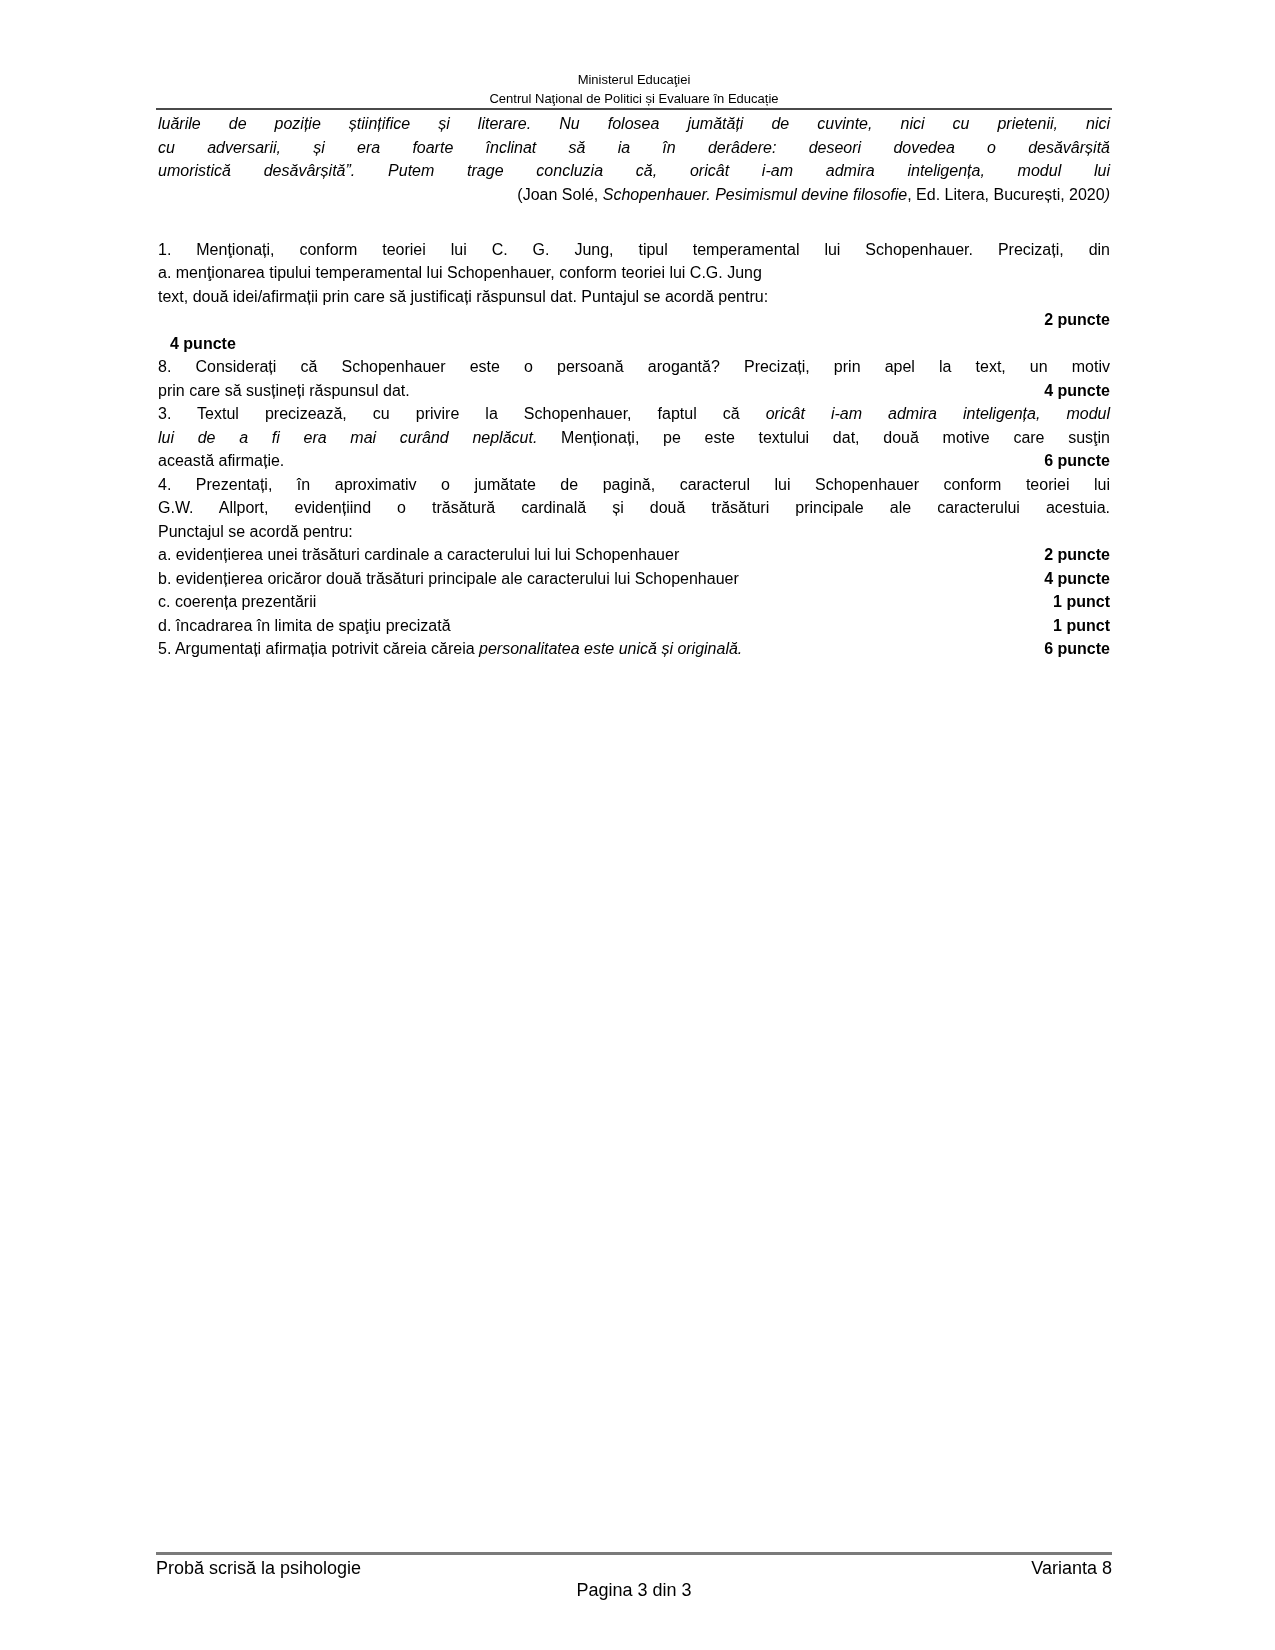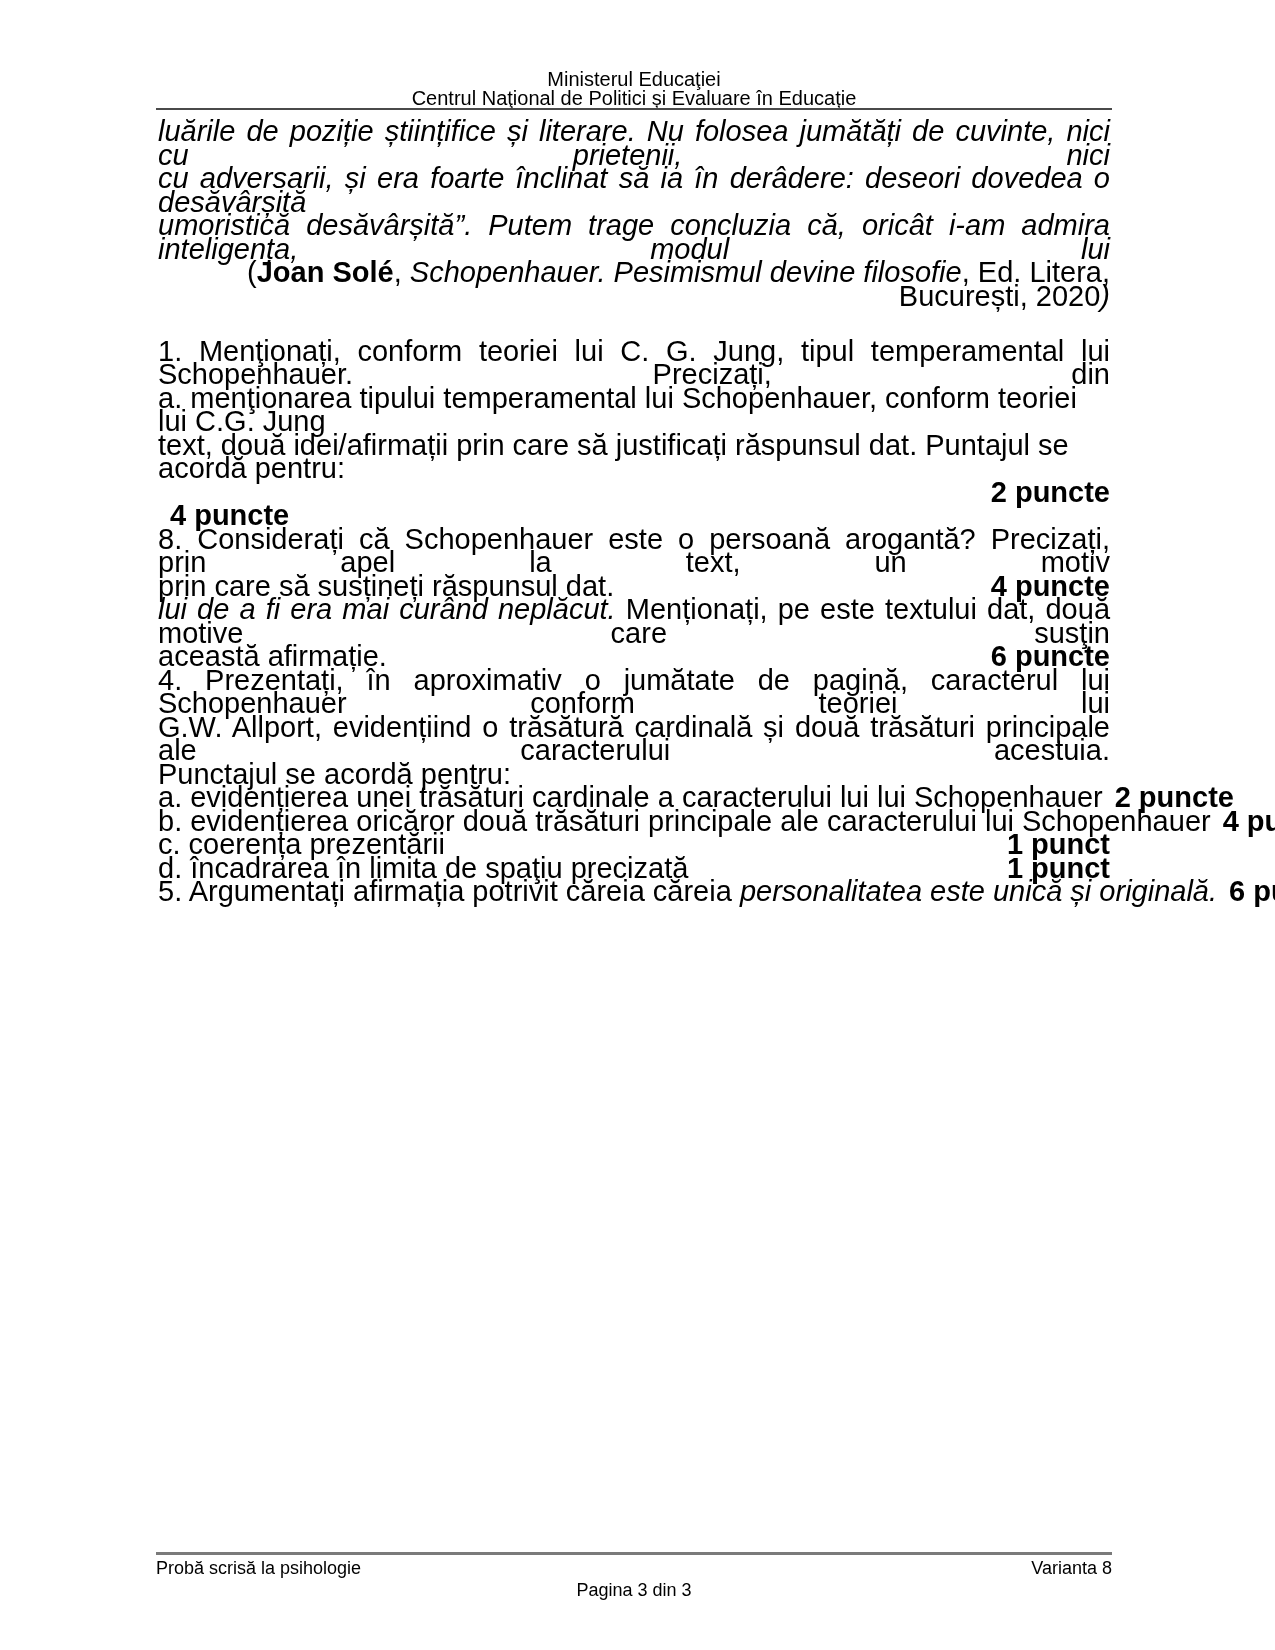--- a/index.html
+++ b/index.html
@@ -11,42 +11,42 @@
     margin: 0 auto;
     background: var(--bg, #ffffff);
     color: var(--text, #000000);
     font-family: "Liberation Sans", "DejaVu Sans", sans-serif;
     overflow: hidden;
   }
   .doc-header {
     position: absolute;
     left: 158px; top: 70px; width: 952px;
     text-align: center;
-    font-size: 20px;
+    font-size: 13px;
     line-height: 19px;
     white-space: nowrap;
   }
   .header-rule {
     position: absolute;
     left: 156px; top: 108px; width: 956px; height: 2px;
     background: var(--header-rule, #4a4a4a);
   }
   .doc-body {
     position: absolute;
-    left: 158px; top: 120px; width: 952px;
-    font-size: 29px;
+    left: 158px; top: 112px; width: 952px;
+    font-size: 16px;
     line-height: 23.5px;
   }
   .line { min-height: 23.5px; }
   .just { text-align: justify; text-justify: inter-word; text-align-last: justify; }
   .rightline { text-align: right; }
   .flexline { display: flex; justify-content: space-between; align-items: baseline; }
   .flexline .lhs { white-space: nowrap; }
   .it { font-style: italic; }
-  .bd { font-weight: bold; }
+  .bd { font-weight: normal; }
   .pts { font-weight: bold; white-space: nowrap; padding-left: 12px; }
   .spacer { height: 31.5px; }
   .doc-footer {
     position: absolute;
     left: 156px; top: 1552px; width: 956px;
     font-size: 18px;
   }
   .footer-rule { height: 3px; background: var(--footer-rule, #7a7a7a); margin-bottom: 2px; }
   .footer-row { display: flex; justify-content: space-between; line-height: 22px; }
   .footer-page { text-align: center; line-height: 22px; }
@@ -77,20 +77,21 @@
         <div class="line"><span>text, două idei/afirmații prin care să justificați răspunsul dat. Puntajul se acordă pentru:</span></div>
         <div class="line rightline"><span class="pts">2 puncte</span></div>
         <div class="line flexline">
           <span class="pts">4 puncte</span>
         </div>
         <div class="line just"><span>8. Considerați că Schopenhauer este o persoană arogantă? Precizați, prin apel la text, un motiv</span></div>
         <div class="line flexline">
           <span class="lhs"><span>prin care să susțineți răspunsul dat.</span></span>
           <span class="pts">4 puncte</span>
         </div>
+        <div class="line just"><span>3. Textul precizează, cu privire la Schopenhauer, faptul că </span><span class="it">oricât i-am admira inteligența, modul</span></div>
         <div class="line just"><span class="it">lui de a fi era mai curând neplăcut.</span><span> Menționați, pe este textului dat, două motive care susţin</span></div>
         <div class="line flexline">
           <span class="lhs"><span>această afirmație.</span></span>
           <span class="pts">6 puncte</span>
         </div>
         <div class="line just"><span>4. Prezentați, în aproximativ o jumătate de pagină, caracterul lui Schopenhauer conform teoriei lui</span></div>
         <div class="line just"><span>G.W. Allport, evidențiind o trăsătură cardinală și două trăsături principale ale caracterului acestuia.</span></div>
         <div class="line"><span>Punctajul se acordă pentru:</span></div>
         <div class="line flexline">
           <span class="lhs"><span>a. evidențierea unei trăsături cardinale a caracterului lui lui Schopenhauer</span></span>

